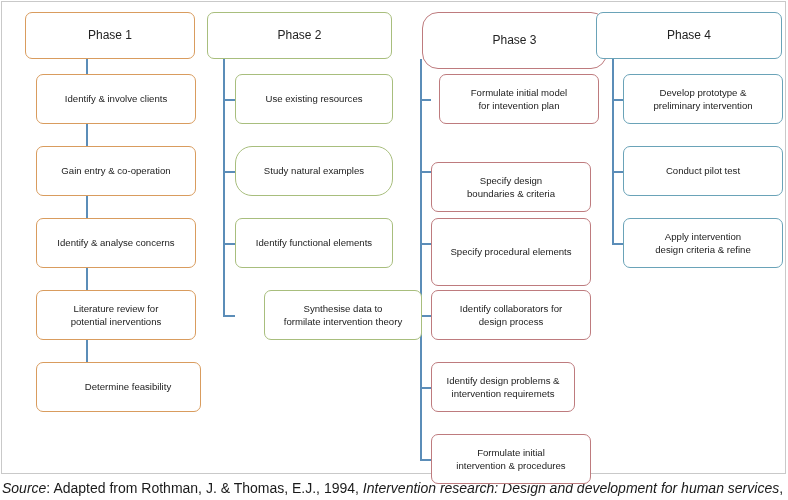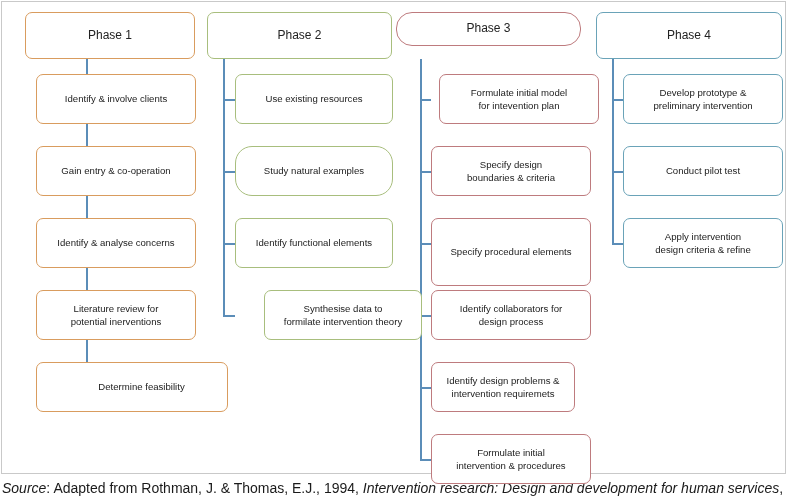--- a/index.html
+++ b/index.html
@@ -91,43 +91,43 @@
       <div class="stub" style="left: 84px; top: 97px; background: rgb(91, 141, 184);"></div>
       <div class="node" style="left: 34px; top: 72px; width: 160px; height: 50px; border-color: rgb(217, 156, 94);">Identify &amp; involve clients</div>
       <div class="stub" style="left: 84px; top: 169px; background: rgb(91, 141, 184);"></div>
       <div class="node" style="left: 34px; top: 144px; width: 160px; height: 50px; border-color: rgb(217, 156, 94);">Gain entry &amp; co-operation</div>
       <div class="stub" style="left: 84px; top: 241px; background: rgb(91, 141, 184);"></div>
       <div class="node" style="left: 34px; top: 216px; width: 160px; height: 50px; border-color: rgb(217, 156, 94);">Identify &amp; analyse concerns</div>
       <div class="stub" style="left: 84px; top: 313px; background: rgb(91, 141, 184);"></div>
       <div class="node" style="left: 34px; top: 288px; width: 160px; height: 50px; border-color: rgb(217, 156, 94);">Literature review for
 potential inerventions</div>
       <div class="stub" style="left: 84px; top: 385px; background: rgb(91, 141, 184);"></div>
-      <div class="node" style="left: 34px; top: 360px; width: 192px; height: 50px; border-color: rgb(217, 156, 94); padding-left: 24px;">Determine feasibility</div>
+      <div class="node" style="left: 34px; top: 360px; width: 165px; height: 50px; border-color: rgb(217, 156, 94); padding-left: 24px;">Determine feasibility</div>
     </div>
     <div class="column">
       <div class="node phase-header" style="left: 205px; top: 10px; width: 185px; height: 47px; border-color: rgb(168, 190, 125);">Phase 2</div>
       <div class="trunk" style="left: 221px; top: 57px; height: 256px; background: rgb(91, 141, 184);"></div>
       <div class="stub" style="left: 221px; top: 97px; width: 12px; background: rgb(91, 141, 184);"></div>
       <div class="node" style="left: 233px; top: 72px; width: 158px; height: 50px; border-color: rgb(168, 190, 125);">Use existing resources</div>
       <div class="stub" style="left: 221px; top: 169px; width: 12px; background: rgb(91, 141, 184);"></div>
       <div class="node" style="left: 233px; top: 144px; width: 158px; height: 50px; border-color: rgb(168, 190, 125); border-radius: 17px;">Study natural examples</div>
       <div class="stub" style="left: 221px; top: 241px; width: 12px; background: rgb(91, 141, 184);"></div>
       <div class="node" style="left: 233px; top: 216px; width: 158px; height: 50px; border-color: rgb(168, 190, 125);">Identify functional elements</div>
       <div class="stub" style="left: 221px; top: 313px; width: 12px; background: rgb(91, 141, 184);"></div>
       <div class="node" style="left: 233px; top: 288px; width: 158px; height: 50px; border-color: rgb(168, 190, 125); margin-left: 29px;">Synthesise data to
 formilate intervention theory</div>
     </div>
     <div class="column">
-      <div class="node phase-header" style="left: 394px; top: 10px; width: 185px; height: 34px; border-color: rgb(190, 123, 126); border-radius: 16px;">Phase 3</div>
+      <div class="node phase-header" style="left: 420px; top: 10px; width: 185px; height: 57px; border-color: rgb(190, 123, 126); border-radius: 16px;">Phase 3</div>
       <div class="trunk" style="left: 418px; top: 57px; height: 400px; background: rgb(91, 141, 184);"></div>
       <div class="stub" style="left: 418px; top: 97px; width: 11px; background: rgb(91, 141, 184);"></div>
       <div class="node" style="left: 429px; top: 72px; width: 160px; height: 50px; border-color: rgb(190, 123, 126); margin-left: 8px;">Formulate initial model
 for intevention plan</div>
       <div class="stub" style="left: 418px; top: 169px; width: 11px; background: rgb(91, 141, 184);"></div>
-      <div class="node" style="left: 429px; top: 144px; width: 160px; height: 50px; border-color: rgb(190, 123, 126);">Specify design
+      <div class="node" style="left: 429px; top: 160px; width: 160px; height: 50px; border-color: rgb(190, 123, 126);">Specify design
 boundaries &amp; criteria</div>
       <div class="stub" style="left: 418px; top: 241px; width: 11px; background: rgb(91, 141, 184);"></div>
       <div class="node" style="left: 429px; top: 216px; width: 160px; height: 68px; border-color: rgb(190, 123, 126);">Specify procedural elements</div>
       <div class="stub" style="left: 418px; top: 313px; width: 11px; background: rgb(91, 141, 184);"></div>
       <div class="node" style="left: 429px; top: 288px; width: 160px; height: 50px; border-color: rgb(190, 123, 126);">Identify collaborators for
 design process</div>
       <div class="stub" style="left: 418px; top: 385px; width: 11px; background: rgb(91, 141, 184);"></div>
       <div class="node" style="left: 429px; top: 360px; width: 144px; height: 50px; border-color: rgb(190, 123, 126);">Identify design problems &amp;
 intervention requiremets</div>
       <div class="stub" style="left: 418px; top: 457px; width: 11px; background: rgb(91, 141, 184);"></div>

